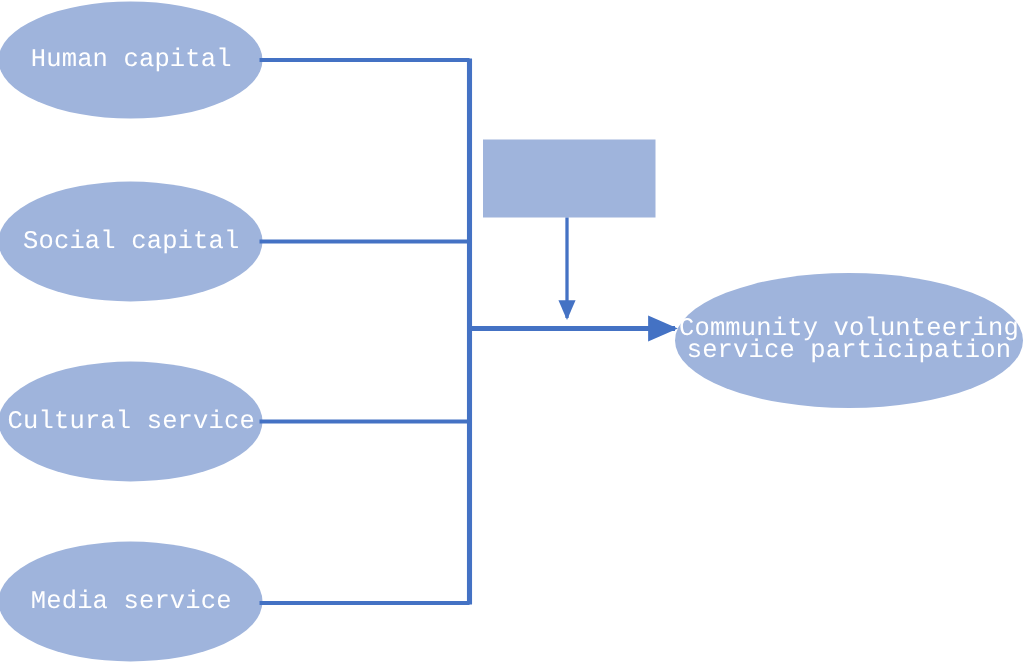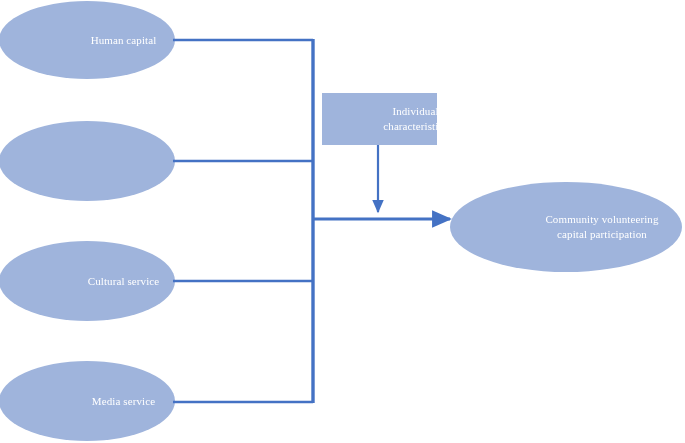--- a/index.html
+++ b/index.html
@@ -24,27 +24,26 @@
     width: 685px;
     height: 443px;
   }
   .node-label {
     position: absolute;
     display: flex;
     align-items: center;
     justify-content: center;
     text-align: center;
     color: #ffffff;
-    font-family: Liberation Serif, serif;
-    font-size: 11px;
+    font-family: Liberation Mono, monospace;
+    font-size: 17px;
     line-height: 15px;
     letter-spacing: 0.1px;
     pointer-events: none;
     white-space: pre-line;
-    padding-left: 36px;
   }
 </style>
 </head>
 <body>
 
 <div id="diagram-canvas">
 
   <svg id="diagram-svg" viewBox="0 0 685 443" xmlns="http://www.w3.org/2000/svg">
     <defs>
       <marker id="arrowhead-right" markerWidth="7" markerHeight="7" refX="5.6" refY="3" orient="auto" markerUnits="strokeWidth">
@@ -74,24 +73,23 @@
 
     <path d="M313,39 L313,403" fill="none" stroke="#4472c4" stroke-width="3.4"></path>
 
     <path d="M313,219 L450,219" fill="none" stroke="#4472c4" stroke-width="3.2" marker-end="url(#arrowhead-right)"></path>
 
     <path d="M378,145 L378,212" fill="none" stroke="#4472c4" stroke-width="2.2" marker-end="url(#arrowhead-down)"></path>
   </svg>
 
   <div class="node-label" style="left:0px; top:25px; width:175px; height:30px;">Human capital</div>
 
+  <div class="node-label" style="left:0px; top:146px; width:175px; height:30px;">Social capital</div>
 
   <div class="node-label" style="left:0px; top:266px; width:175px; height:30px;">Cultural service</div>
 
   <div class="node-label" style="left:0px; top:386px; width:175px; height:30px;">Media service</div>
 
-  <div class="node-label" style="left:322px; top:95px; width:115px; height:48px;">Individual
-characteristics</div>
 
   <div class="node-label" style="left:450px; top:205px; width:232px; height:44px;">Community volunteering
-capital participation</div>
+service participation</div>
 
 </div>
 
 </body></html>

